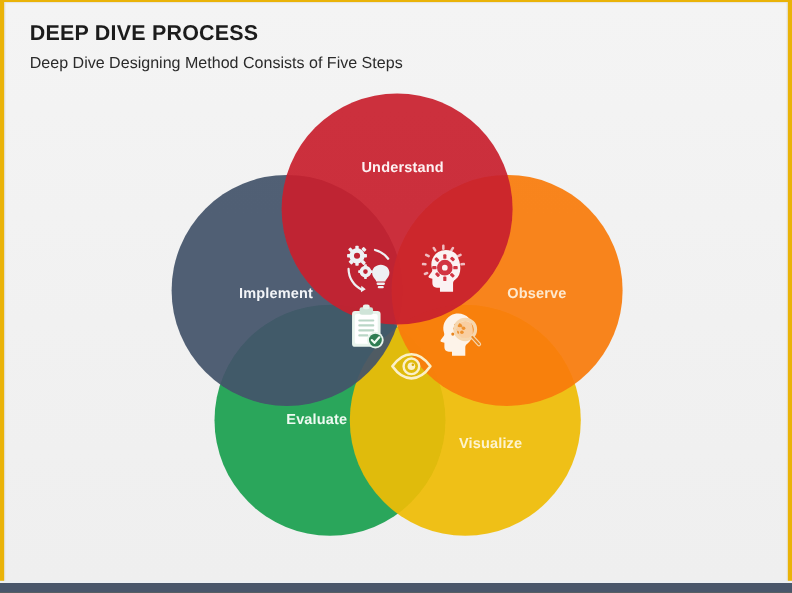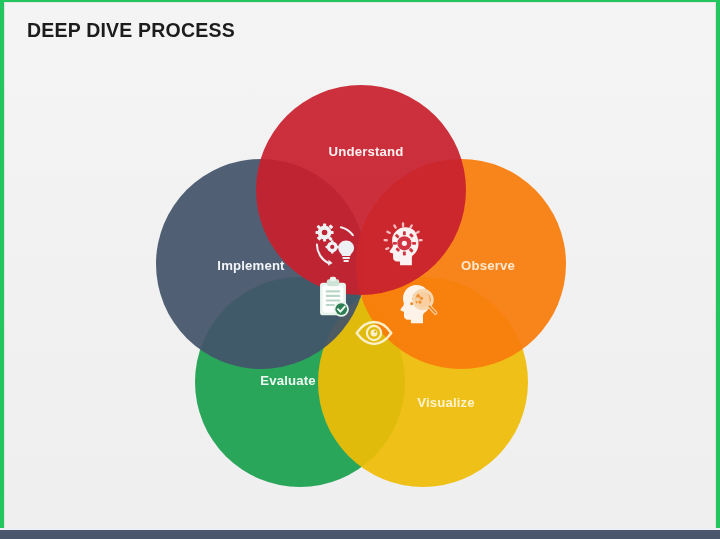--- a/index.html
+++ b/index.html
@@ -12,21 +12,21 @@
     height: 539px;
     overflow: hidden;
     font-family: "Liberation Sans", sans-serif;
   }
 
   
   #slide-root {
     position: relative;
     width: 720px;
     height: 539px;
-    background: #22c55e;
+    background: #eab308;
   }
   .slide-surface {
     position: absolute;
     left: 4px;
     top: 2px;
     width: 712px;
     height: 527px;
     background: #f2f2f2;
     border: 1px solid #e2e2e2;
     border-top-color: #e7e7e7;
@@ -108,20 +108,21 @@
 </head>
 <body>
 
 <div id="slide-root">
 
   <div class="slide-surface">
     <div class="slide-inner-sheen"></div>
 
     <div class="heading-block">
       <h1 class="slide-title">DEEP DIVE PROCESS</h1>
+      <p class="slide-subtitle">Deep Dive Designing Method Consists of Five Steps</p>
     </div>
 
     <div class="venn-stage">
       <svg class="venn-svg" width="512" height="420" viewBox="0 0 512 420">
         <defs>
           <filter id="softshadow" x="-30%" y="-30%" width="160%" height="160%">
             <feDropShadow dx="0" dy="1" stdDeviation="1.4" flood-color="#b9b9b9" flood-opacity="0.35"></feDropShadow>
           </filter>
         </defs>
 

